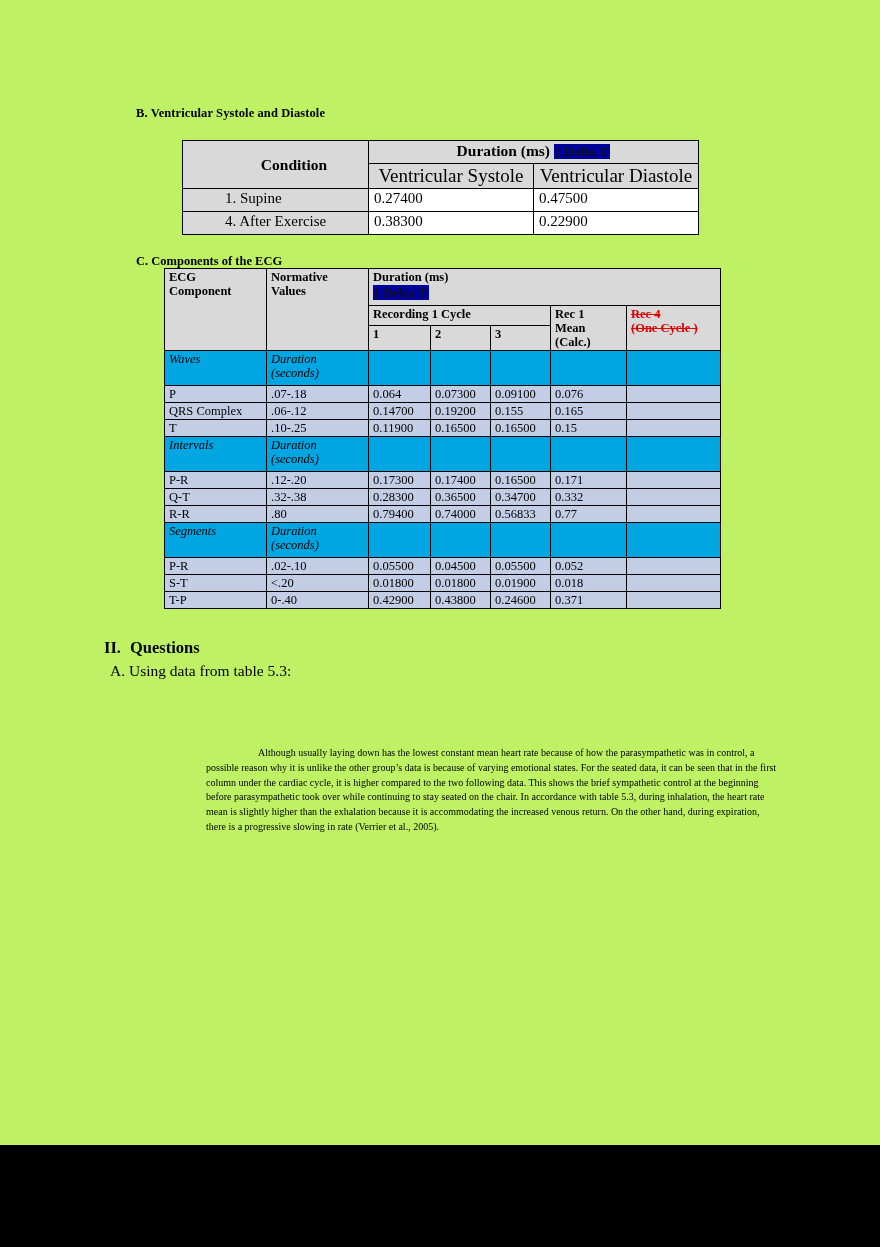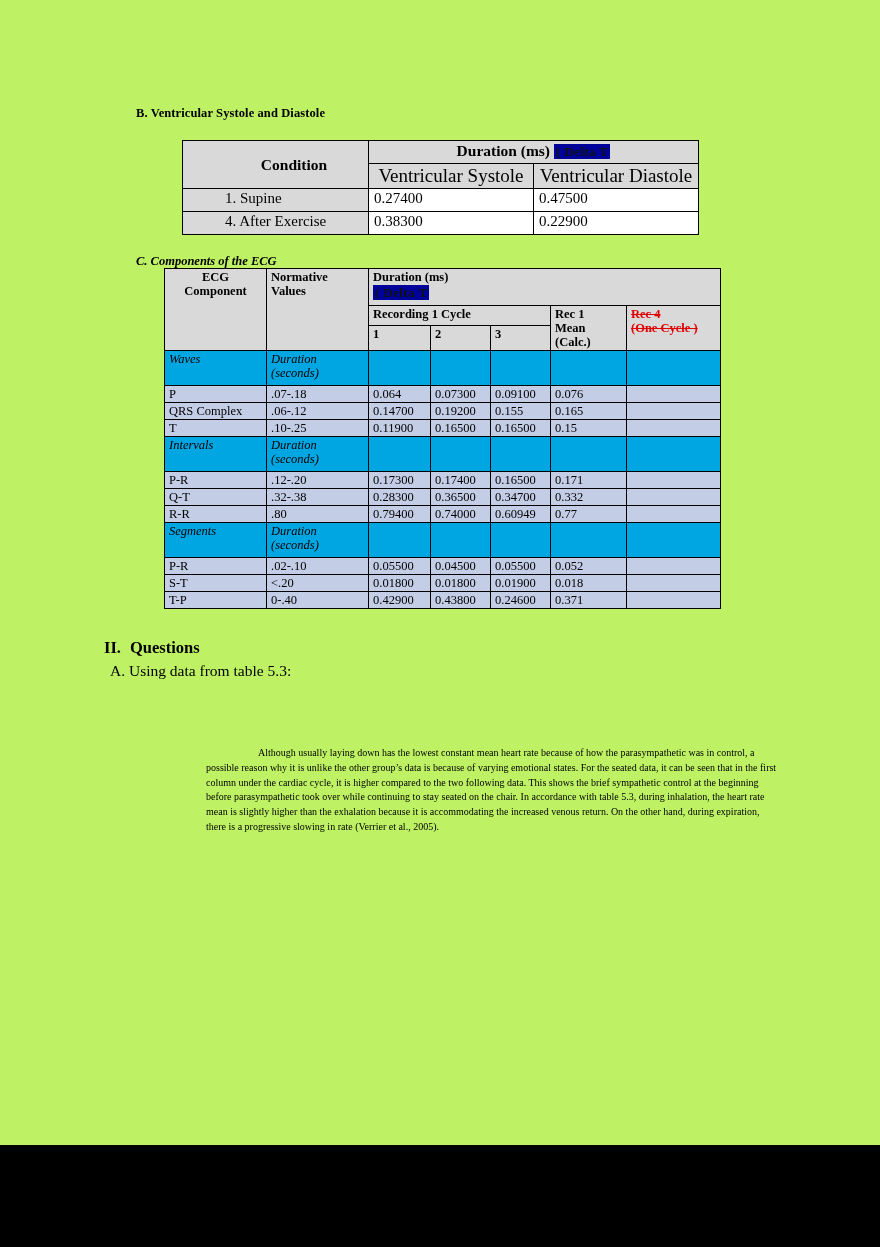--- a/index.html
+++ b/index.html
@@ -94,21 +94,20 @@
     letter-spacing: 0.4px;
   }
 
   
   .sec-c-heading {
     position: absolute;
     left: 136px;
     top: 254px;
     font-size: 12.5px;
     font-weight: bold;
-    font-style: italic;
   }
 
   #table-ecg {
     position: absolute;
     left: 164px;
     top: 268px;
     width: 556px;
     font-size: 12.5px;
   }
   #table-ecg td {
@@ -215,21 +214,21 @@
       <col style="width:102px">
       <col style="width:62px">
       <col style="width:60px">
       <col style="width:60px">
       <col style="width:76px">
       <col style="width:94px">
     </colgroup>
     <tbody>
 
       <tr>
-        <td class="bold" rowspan="3" style="height:46px;text-align:center;">
+        <td class="bold" rowspan="3" style="height:46px;">
           <div>ECG</div>
           <div>Component</div>
         </td>
         <td class="bold" rowspan="3">
           <div>Normative</div>
           <div>Values</div>
         </td>
         <td class="bold" colspan="5" style="height:34px;">
           <div>Duration (ms)</div>
           <div style="margin-top:2px;">
@@ -323,21 +322,21 @@
         <td class="data">0.36500</td>
         <td class="data">0.34700</td>
         <td class="data">0.332</td>
         <td class="data"></td>
       </tr>
       <tr>
         <td class="data">R-R</td>
         <td class="data">.80</td>
         <td class="data">0.79400</td>
         <td class="data">0.74000</td>
-        <td class="data">0.60949</td>
+        <td class="data">0.56833</td>
         <td class="data">0.77</td>
         <td class="data"></td>
       </tr>
 
       <tr>
         <td class="section" style="height:32px;">Segments</td>
         <td class="section">
           <div>Duration</div>
           <div>(seconds)</div>
         </td>

